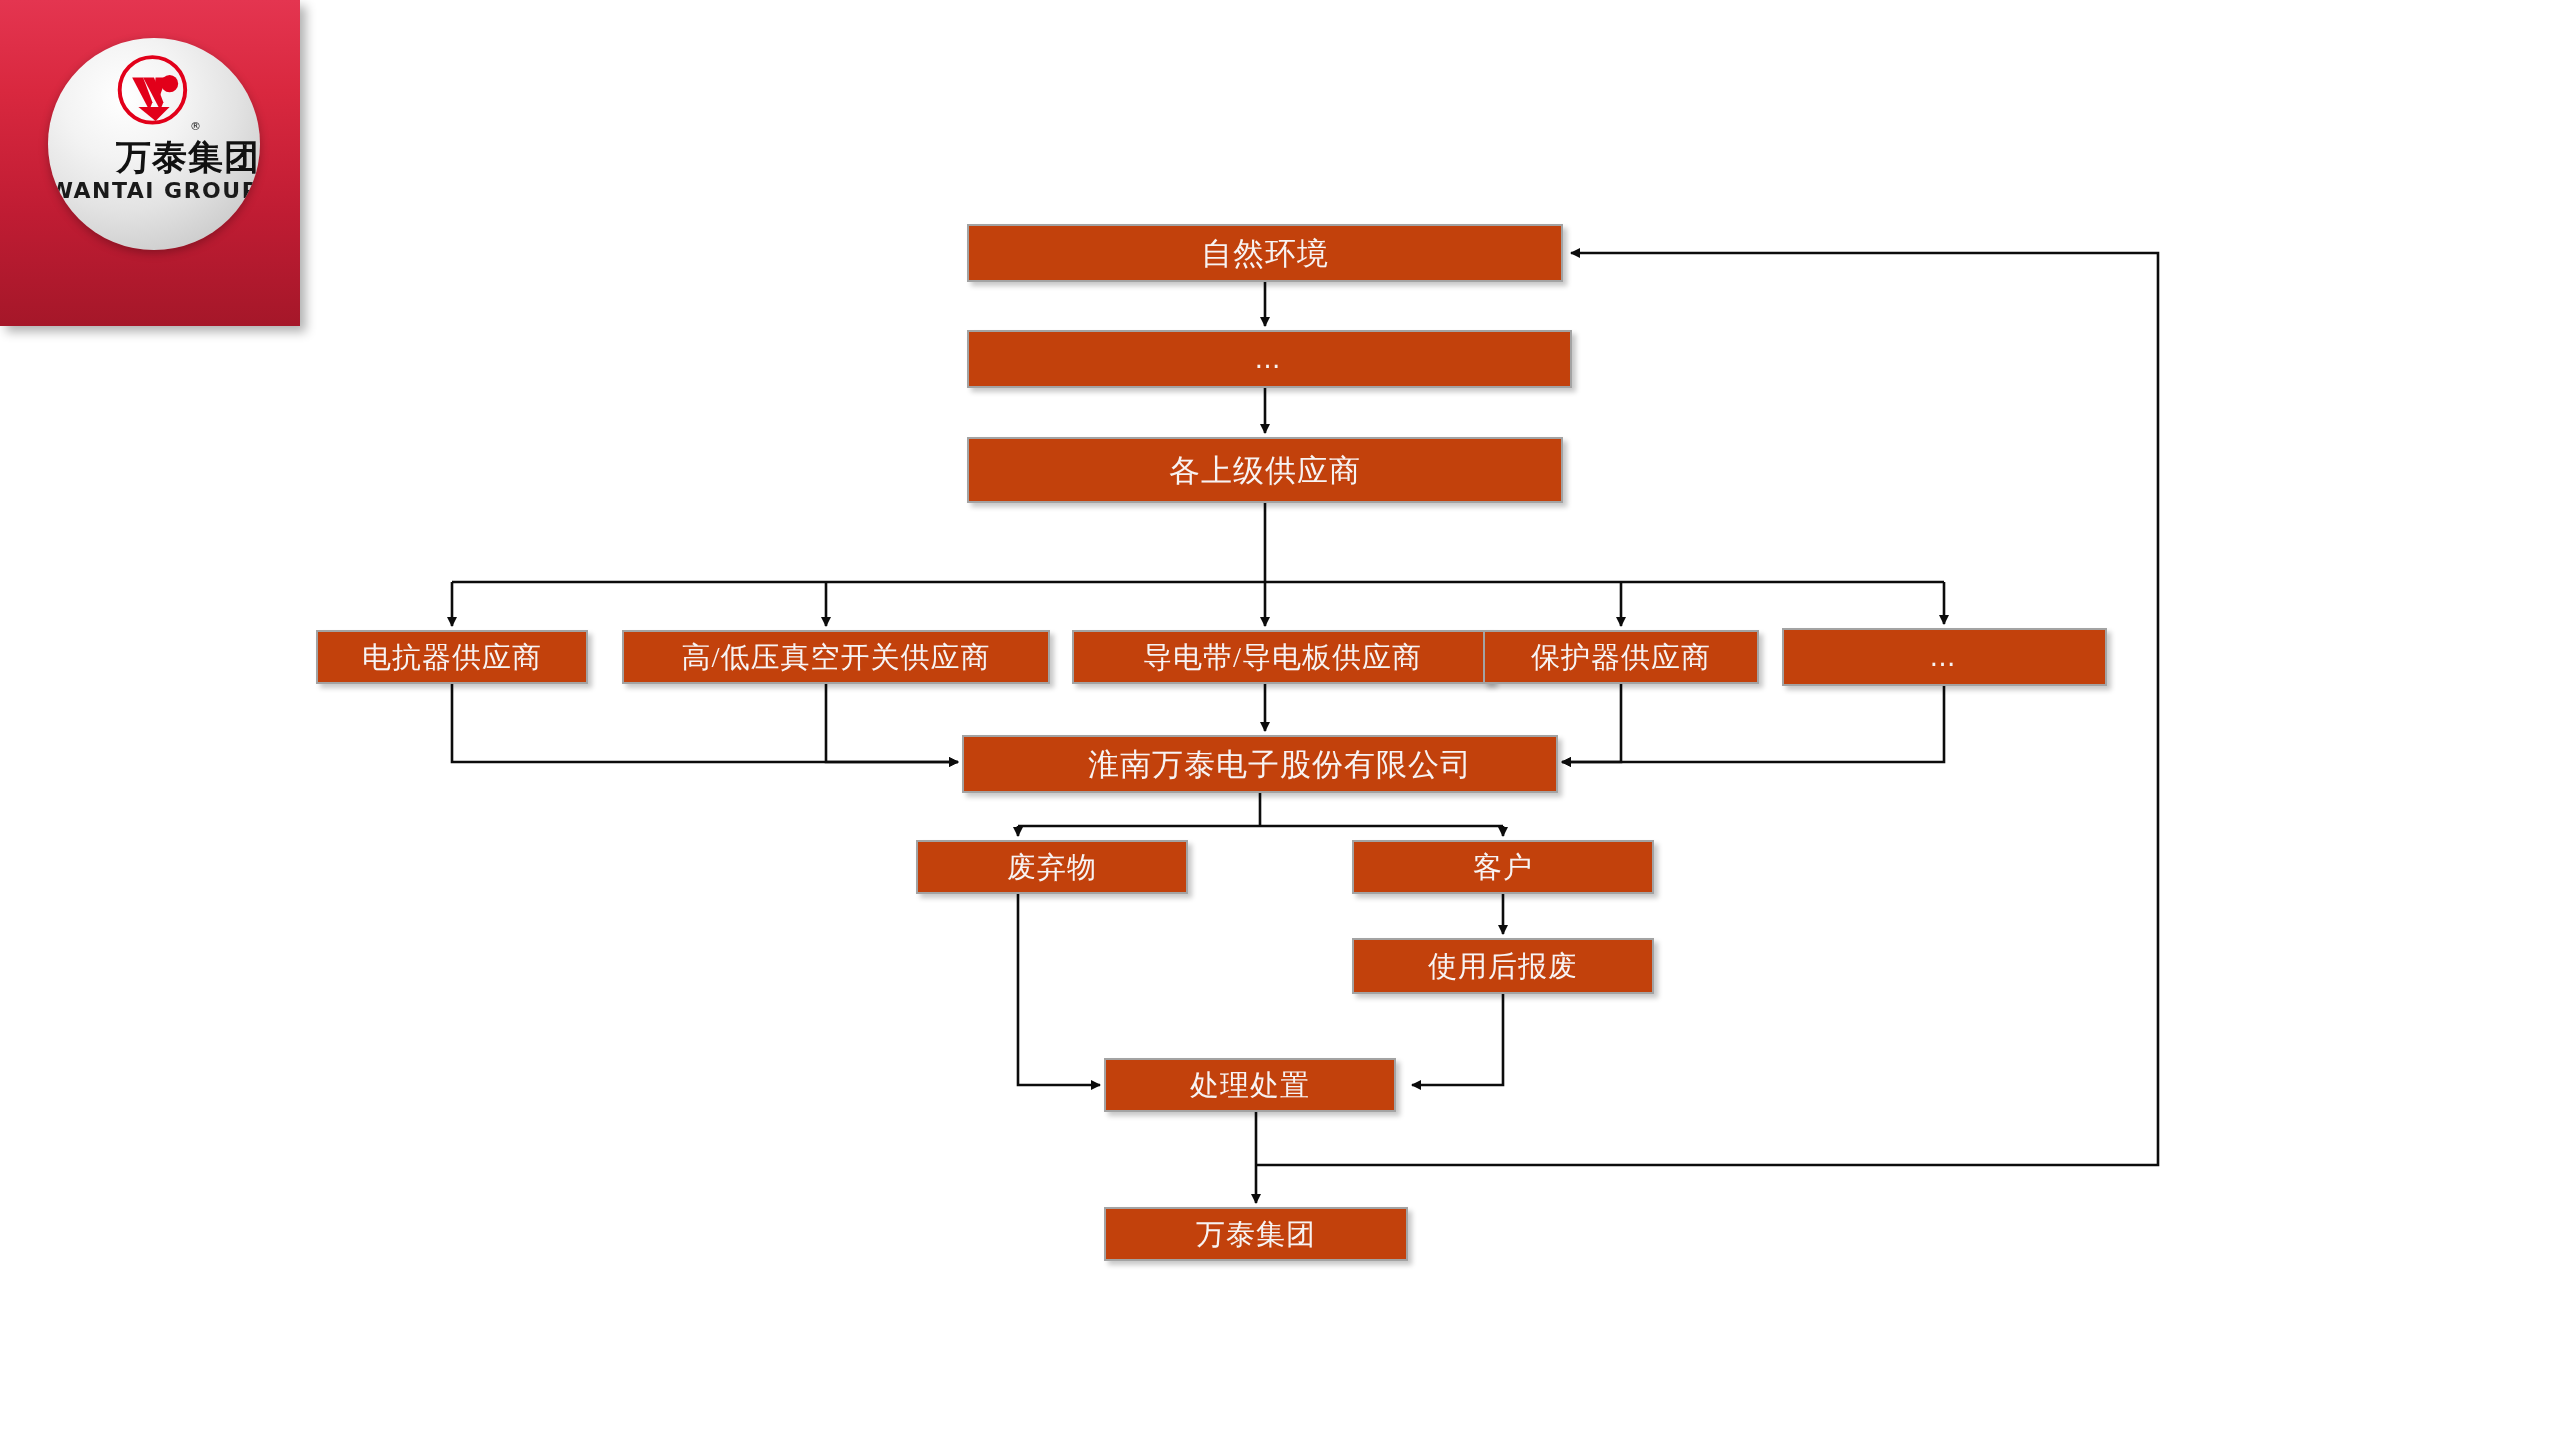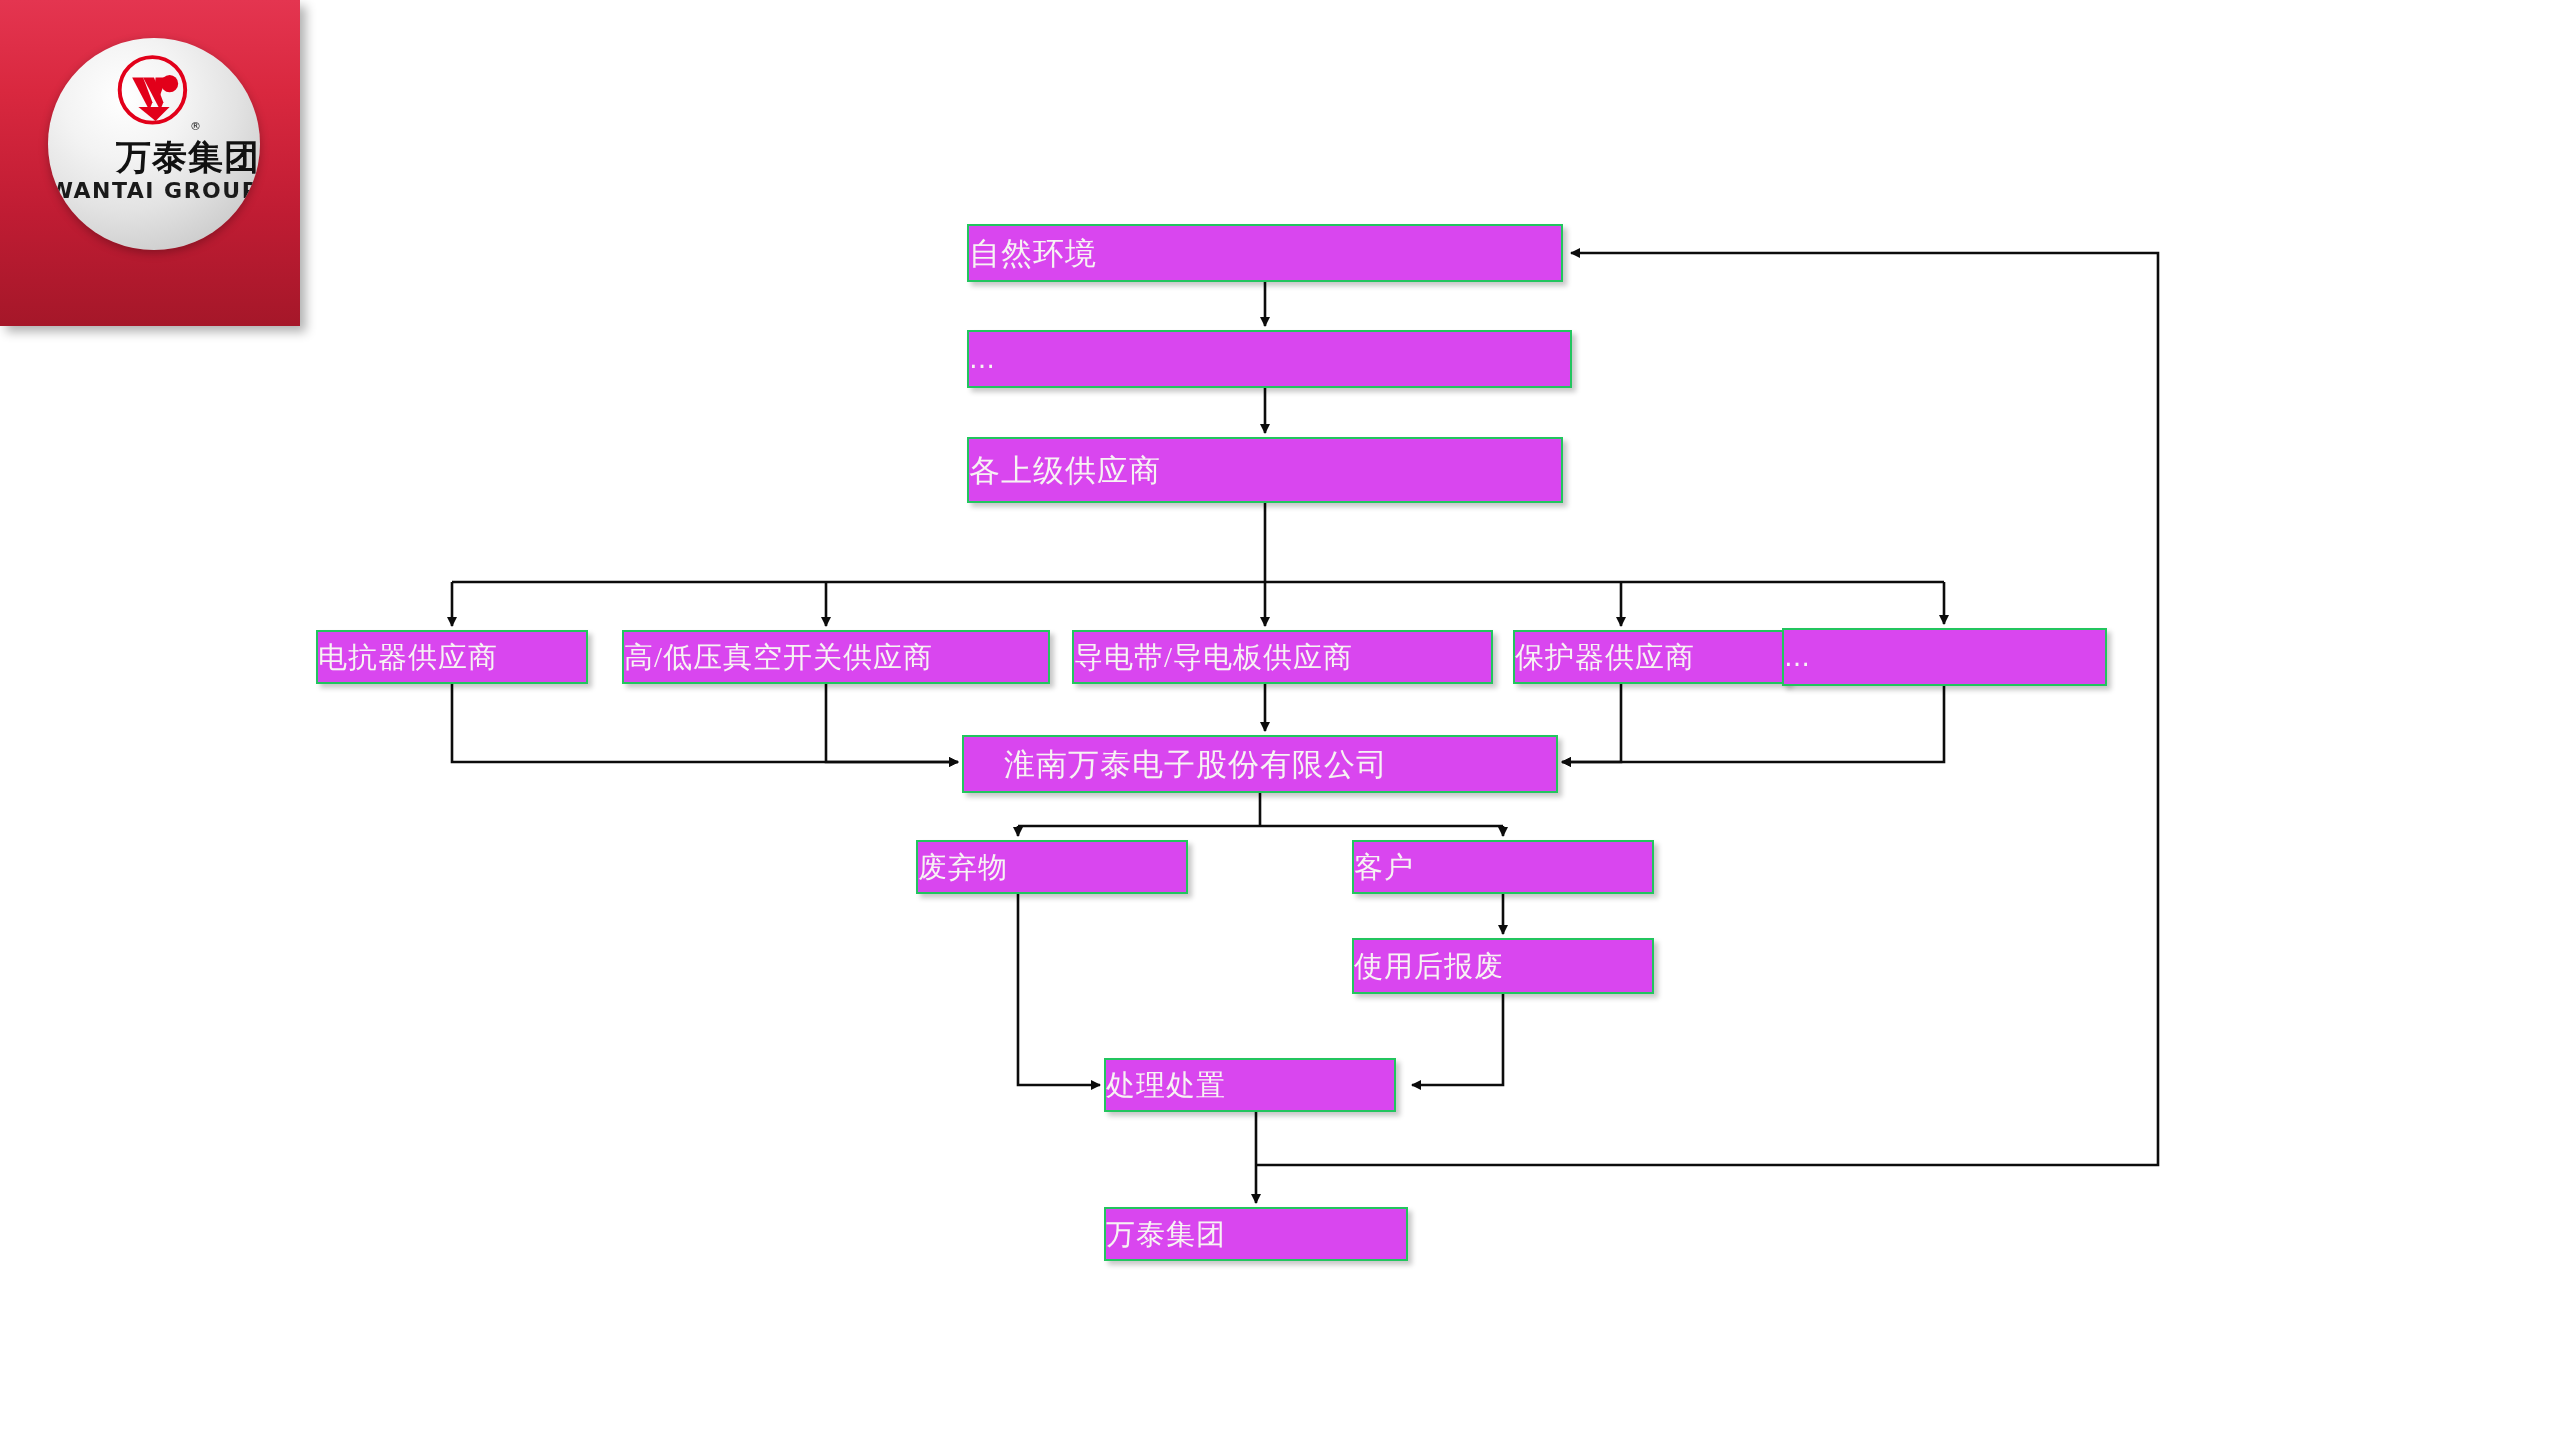--- a/index.html
+++ b/index.html
@@ -84,25 +84,26 @@
   #chart-layer {
     position: absolute;
     left: 0;
     top: 0;
     width: 2561px;
     height: 1440px;
   }
   .node {
     position: absolute;
     box-sizing: border-box;
-    border: 2px solid #22c55e;
-    background: #d946ef;
+    border: 2px solid #a3a3a3;
+    background: #c2410c;
     color: #f7f3f3;
     display: flex;
     align-items: center;
+    justify-content: center;
     font-size: 31px;
     line-height: 1;
     white-space: nowrap;
     box-shadow: 4px 4px 5px rgba(0,0,0,0.22);
     letter-spacing: 1px;
   }
   .node.ellipsis {
     font-family: "DejaVu Sans", sans-serif;
     font-size: 26px;
     letter-spacing: 4px;
@@ -192,21 +193,21 @@
   </div>
 
   <div class="node small" style="left:622px; top:630px; width:428px; height:54px;">
     <span>高/低压真空开关供应商</span>
   </div>
 
   <div class="node small" style="left:1072px; top:630px; width:421px; height:54px;">
     <span>导电带/导电板供应商</span>
   </div>
 
-  <div class="node small" style="left:1483px; top:630px; width:276px; height:54px;margin-left:30px;">
+  <div class="node small" style="left:1483px; top:630px; width:276px; height:54px;">
     <span>保护器供应商</span>
   </div>
 
   <div class="node ellipsis" style="left:1782px; top:628px; width:325px; height:58px;">
     <span>…</span>
   </div>
 
   <div class="node" style="left:962px; top:735px; width:596px; height:58px;padding-left:40px;">
     <span>淮南万泰电子股份有限公司</span>
   </div>

